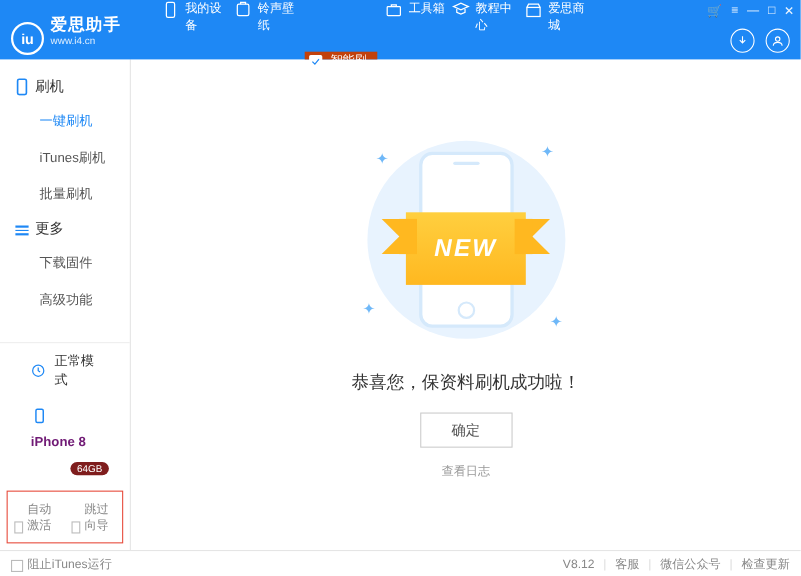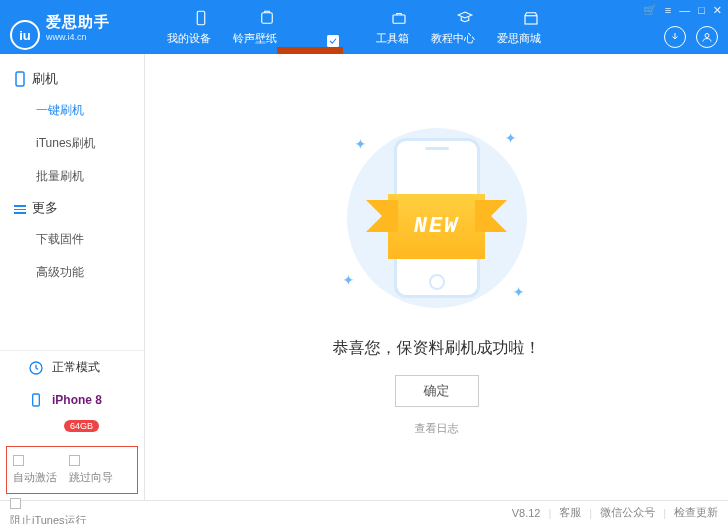--- a/index.html
+++ b/index.html
@@ -7,65 +7,65 @@
 
 
 .header { background: #1e88f5; height: 54px; display: flex; align-items: center; color: #fff; position: relative; }
 .logo-block { display: flex; align-items: center; padding: 0 10px; width: 145px; }
 .logo-circle { width: 30px; height: 30px; border: 2px solid #fff; border-radius: 50%; display: flex; align-items: center; justify-content: center; font-weight: bold; font-size: 13px; margin-top: 16px; }
 .logo-text { margin-left: 6px; }
 .logo-title { font-size: 15px; font-weight: bold; letter-spacing: 1px; }
 .logo-sub { font-size: 9px; opacity: 0.85; }
 
 .tabs { display: flex; height: 100%; }
-.tab { width: 66px; display: flex; flex-direction: column; align-items: flex-end; justify-content: center; cursor: pointer; font-size: 11px; gap: 4px; }
+.tab { width: 66px; display: flex; flex-direction: row; align-items: flex-start; justify-content: center; cursor: pointer; font-size: 11px; gap: 4px; }
 .tab.active { background: #c2410c; margin-top: 47px; }
 .tab-icon { width: 20px; height: 18px; display: flex; align-items: center; justify-content: center; }
 .tab-icon svg { width: 18px; height: 18px; fill: none; stroke: #fff; stroke-width: 1.5; }
 .tab-label { font-size: 11px; }
 
 .win-controls { position: absolute; top: 4px; right: 6px; display: flex; gap: 8px; font-size: 11px; }
 .win-controls span { cursor: pointer; opacity: 0.9; }
 .header-right { position: absolute; right: 10px; bottom: 6px; display: flex; gap: 10px; }
 .circle-btn { width: 22px; height: 22px; border: 1.5px solid #fff; border-radius: 50%; display: flex; align-items: center; justify-content: center; cursor: pointer; }
 .circle-btn svg { width: 12px; height: 12px; stroke: #fff; fill: none; stroke-width: 2; }
 
 
 .body { display: flex; height: calc(100% - 54px - 24px); }
 
 
-.sidebar { width: 145px; border-right: 1px solid #e5e5e5; display: flex; flex-direction: column; }
+.sidebar { width: 119px; border-right: 1px solid #e5e5e5; display: flex; flex-direction: column; }
 .side-scroll { flex: 1; padding-top: 10px; overflow: hidden; }
 .side-group-head { display: flex; align-items: center; padding: 6px 14px; font-size: 13px; color: #333; gap: 6px; }
 .side-item { padding: 8px 14px 8px 36px; font-size: 12px; color: #555; cursor: pointer; }
 .side-item.active { color: #1e88f5; }
 .hamburger { width: 12px; height: 10px; display: inline-block; }
 .hamburger span { display: block; height: 1.5px; background: #1e88f5; margin: 2px 0; }
 
 .side-bottom { border-top: 1px solid #eee; }
 .mode-row, .device-row { display: flex; align-items: center; padding: 8px 28px; gap: 8px; font-size: 12px; }
 .mode-icon { width: 16px; height: 16px; color: #1e88f5; }
 .device-row { flex-wrap: wrap; }
 .device-name { font-weight: bold; color: #701a75; }
-.badge { background: #ef4444; color: #fff; font-size: 9px; padding: 1px 6px; border-radius: 8px; margin-left: 4px; margin-top: 48px; }
+.badge { background: #7f1d1d; color: #fff; font-size: 9px; padding: 1px 6px; border-radius: 8px; margin-left: 4px; margin-top: 48px; }
 .badge-row { padding-left: 32px; margin-top: 2px; }
 
 .red-box { border: 1.5px solid #e74c3c; margin: 6px; padding: 8px 6px; display: flex; gap: 12px; align-items: center; }
-.checkbox-row { display: flex; align-items: flex-start; gap: 4px; font-size: 11px; color: #888; cursor: pointer; flex-direction: column; }
+.checkbox-row { display: flex; align-items: flex-end; gap: 4px; font-size: 11px; color: #888; cursor: pointer; }
 .checkbox { width: 11px; height: 11px; border: 1px solid #bbb; display: inline-block; background: #fff; }
 
 
 .main { flex: 1; display: flex; flex-direction: column; align-items: center; justify-content: center; padding: 20px; }
 .illustration { width: 220px; height: 200px; position: relative; margin-bottom: 20px; }
 .bg-circle { position: absolute; width: 180px; height: 180px; background: #e8f3fe; border-radius: 50%; left: 20px; top: 10px; }
 .phone { position: absolute; width: 86px; height: 160px; background: #fff; border: 3px solid #d5e9fb; border-radius: 12px; left: 67px; top: 20px; }
 .phone::before { content: ''; position: absolute; top: 6px; left: 50%; transform: translateX(-50%); width: 24px; height: 3px; background: #d5e9fb; border-radius: 2px; }
 .phone::after { content: ''; position: absolute; bottom: 5px; left: 50%; transform: translateX(-50%); width: 12px; height: 12px; border: 2px solid #d5e9fb; border-radius: 50%; }
 .ribbon { position: absolute; top: 85px; left: 0; right: 0; height: 46px; display: flex; align-items: center; justify-content: center; }
-.ribbon-body { background: linear-gradient(#ffcf3f, #ffb820); color: #fff; font-weight: bold; font-size: 22px; letter-spacing: 2px; padding: 20px 26px; position: relative; font-style: italic; font-family: Liberation Mono, monospace; }
+.ribbon-body { background: linear-gradient(#ffcf3f, #ffb820); color: #fff; font-weight: bold; font-size: 22px; letter-spacing: 2px; padding: 20px 26px; position: relative; font-style: italic; }
 .ribbon-body::before, .ribbon-body::after { content: ''; position: absolute; top: 6px; width: 0; height: 0; border: 16px solid #ffb820; }
 .ribbon-body::before { left: -22px; border-left-color: transparent; }
 .ribbon-body::after { right: -22px; border-right-color: transparent; }
 .sparkle { position: absolute; color: #6fb8f8; font-size: 14px; }
 
 .success-text { font-size: 16px; color: #333; margin-bottom: 16px; }
 .confirm-btn { border: 1px solid #ccc; background: #fff; padding: 6px 28px; font-size: 13px; color: #555; cursor: pointer; margin-bottom: 14px; }
 .log-link { font-size: 11px; color: #999; cursor: pointer; }
 
 

